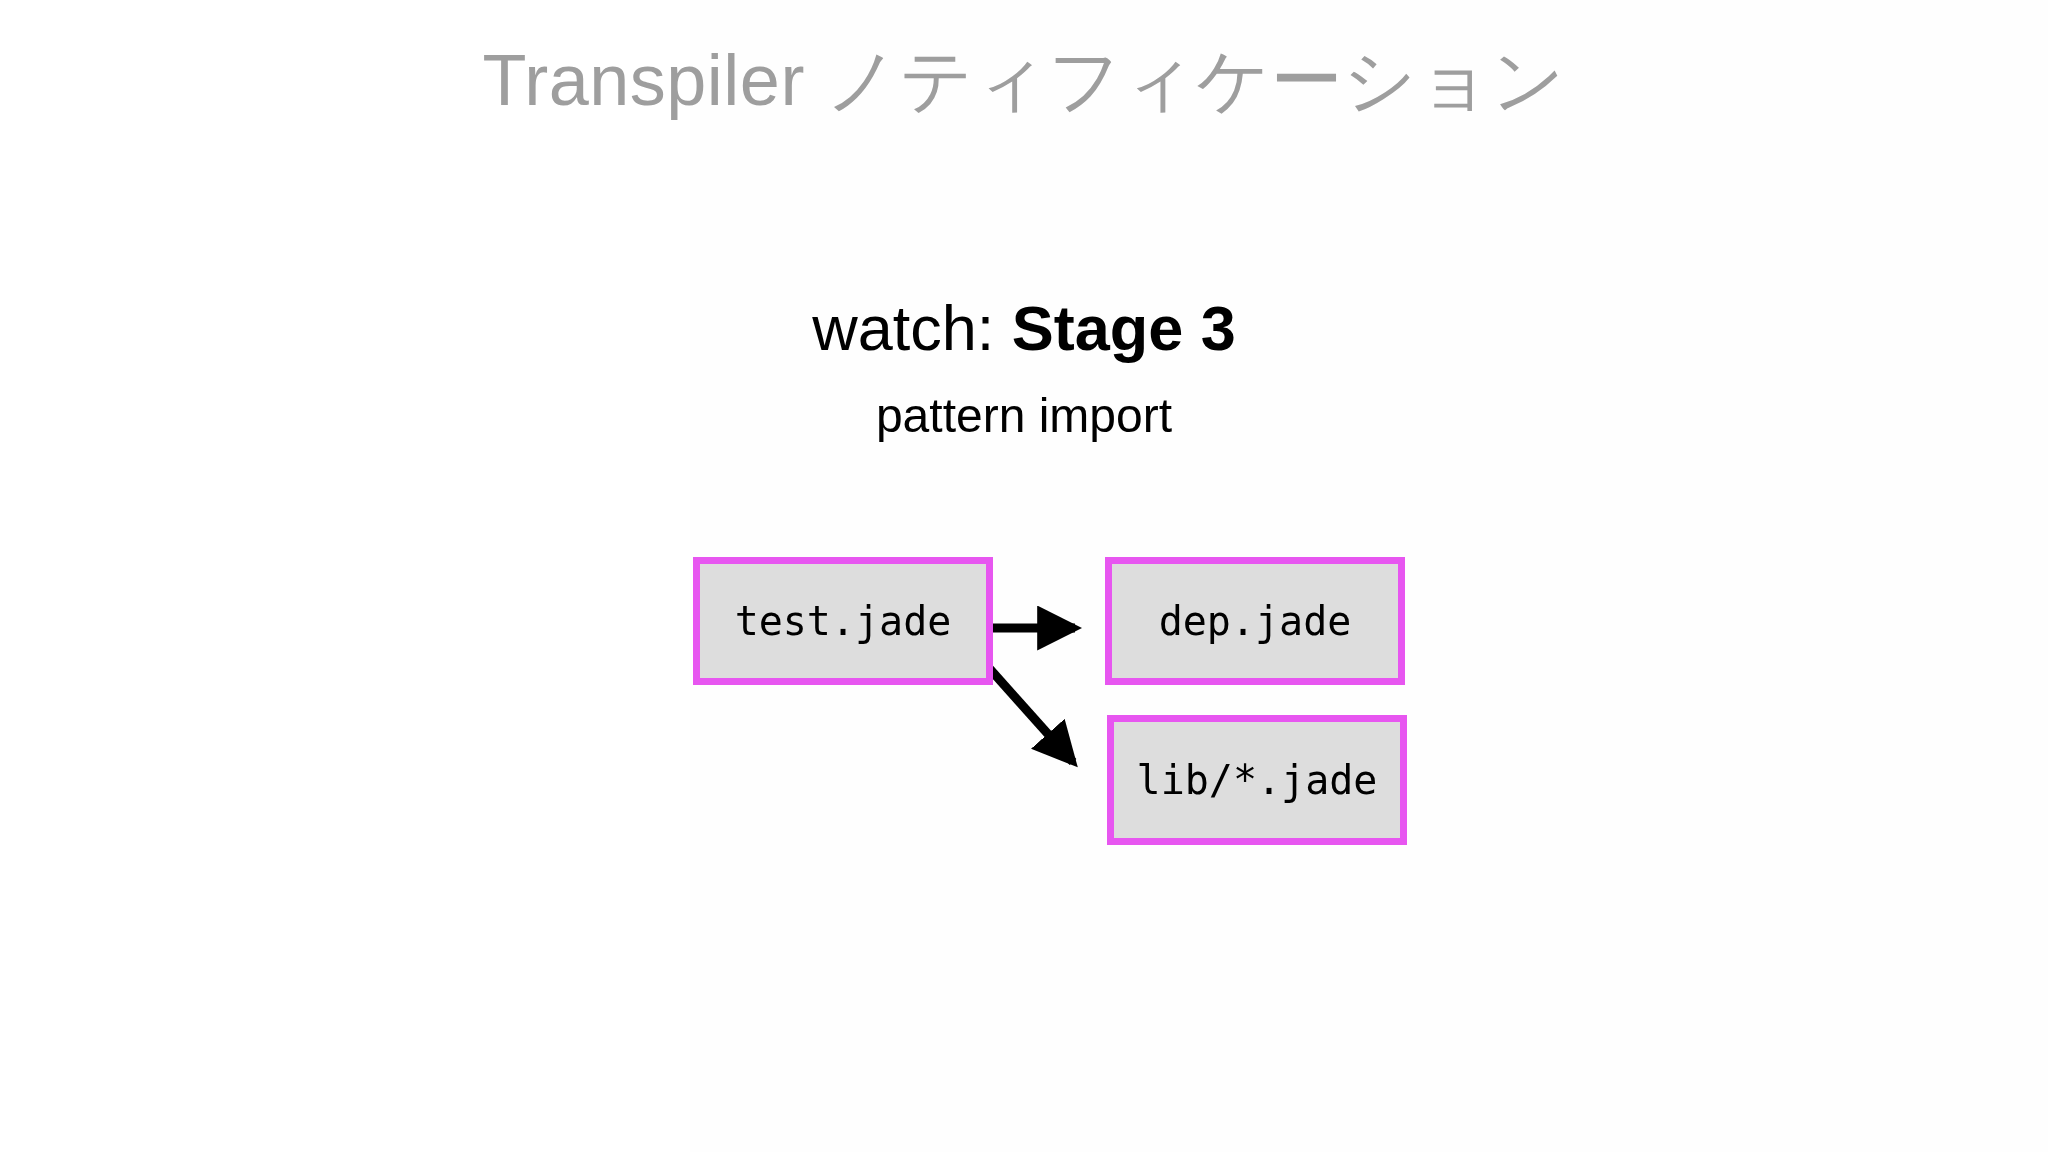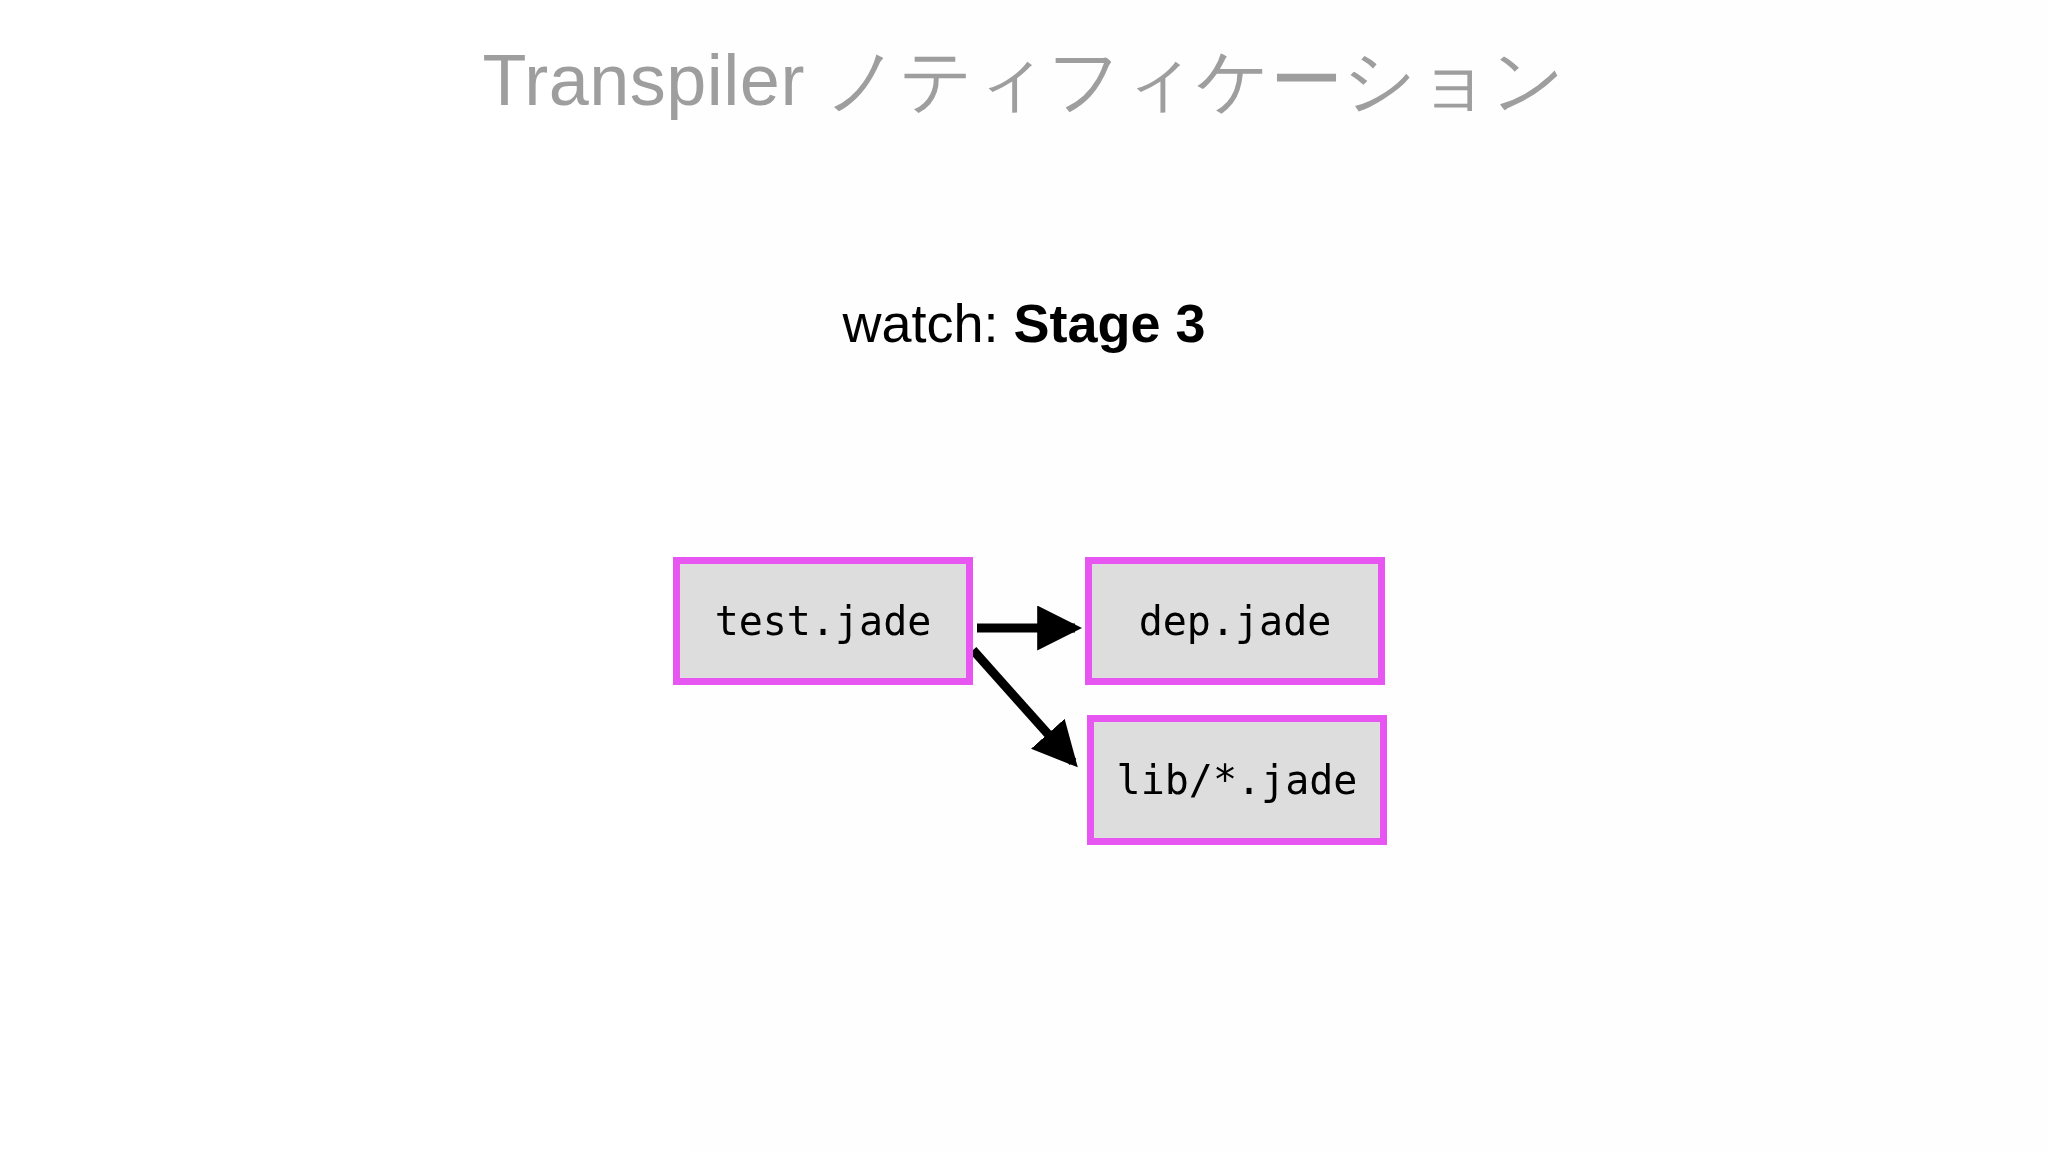--- a/index.html
+++ b/index.html
@@ -44,21 +44,21 @@
     letter-spacing: 0.5px;
     white-space: nowrap;
   }
 
   .headline {
     position: absolute;
     left: 0;
     right: 0;
     top: 294px;
     text-align: center;
-    font-size: 54px;
+    font-size: 63px;
     line-height: 1.1;
     color: #000000;
     white-space: nowrap;
   }
   .headline .lead {
     font-weight: 400;
   }
   .headline .strong {
     font-weight: 700;
   }
@@ -91,20 +91,21 @@
     background: #dddddd;
     border: 7px solid #e756f0;
     display: flex;
     align-items: center;
     justify-content: center;
     font-family: "DejaVu Sans Mono", "Liberation Mono", monospace;
     font-size: 40px;
     color: #000000;
     letter-spacing: 0px;
     white-space: nowrap;
+    margin-left: 20px;
   }
 
   .node-test { left: 673px; top: 557px; width: 300px; height: 128px; }
   .node-dep  { left: 1085px; top: 557px; width: 300px; height: 128px; }
   .node-lib  { left: 1087px; top: 715px; width: 300px; height: 130px; }
 
   .edges {
     position: absolute;
     left: 0;
     top: 0;
@@ -119,20 +120,21 @@
 <div id="slide">
 
   <div class="bg-panel"></div>
 
   <div class="slide-title">Transpiler ノティフィケーション</div>
 
   <div class="headline">
     <span class="lead">watch: </span><span class="strong">Stage 3</span>
   </div>
 
+  <div class="subhead">pattern import</div>
 
   <div id="diagram">
 
     <svg class="edges" viewBox="0 0 2048 1152">
       <defs>
         <marker id="arrowhead" markerWidth="5" markerHeight="5" refX="4.2" refY="2.5" orient="auto" markerUnits="strokeWidth">
           <path d="M0,0 L5,2.5 L0,5 z" fill="#000000"></path>
         </marker>
       </defs>
 

